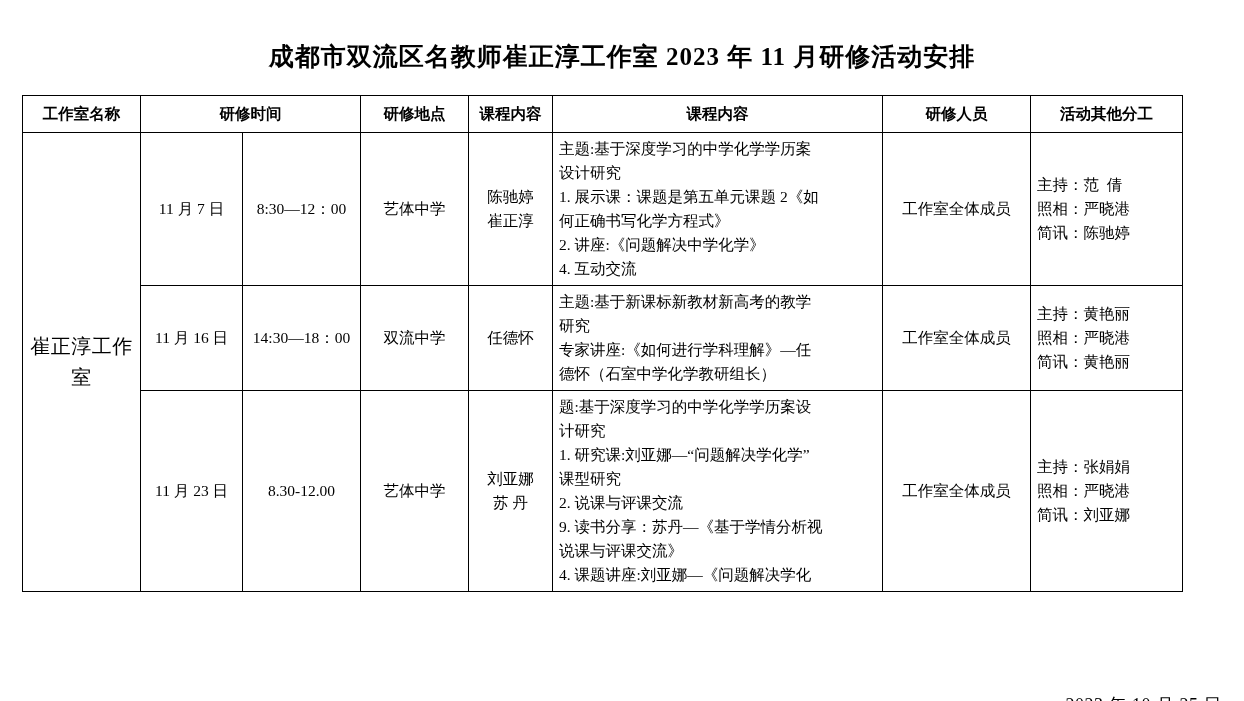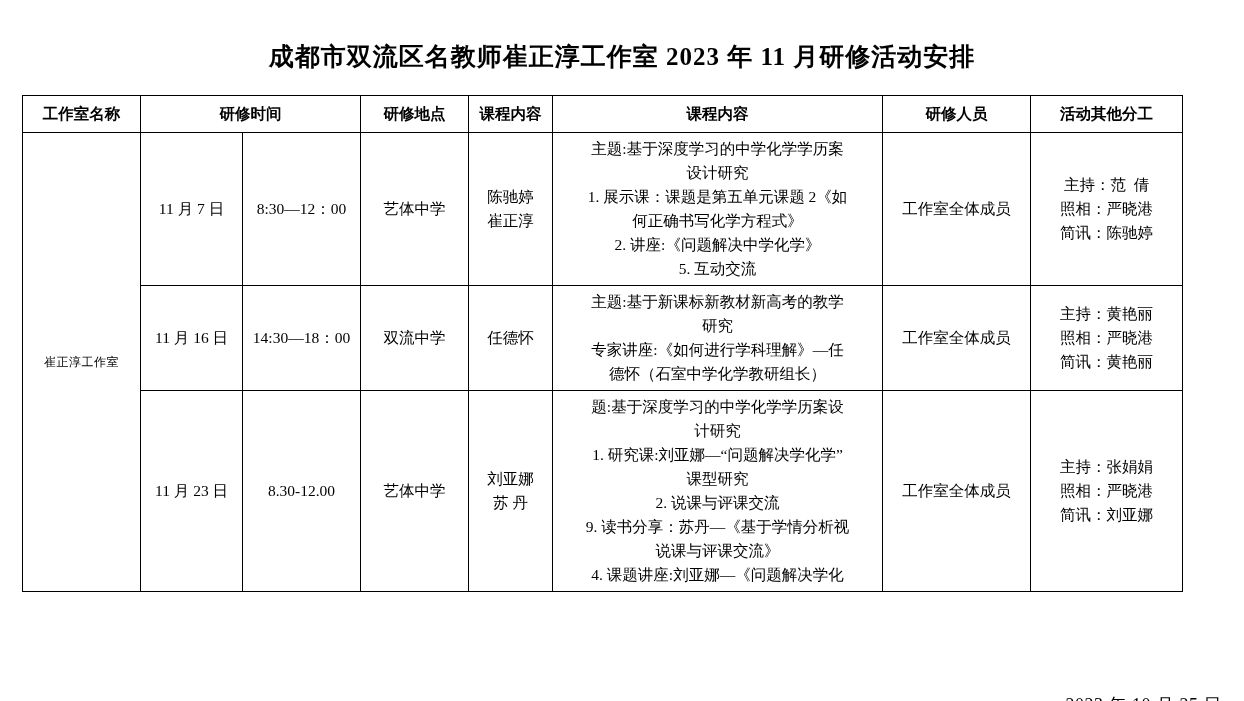--- a/index.html
+++ b/index.html
@@ -56,35 +56,35 @@
   .col-c { width: 118px; }
   .col-d { width: 108px; }
   .col-e { width: 84px; }
   .col-f { width: 330px; }
   .col-g { width: 148px; }
   .col-h { width: 152px; }
 
   .studio-cell {
     text-align: center;
     font-weight: bold;
-    font-size: 12px;
+    font-size: 20px;
     letter-spacing: 0.5px;
   }
   .c-center {
     text-align: center;
   }
   .content-cell {
-    text-align: center;
+    text-align: left;
     padding: 6px 7px;
   }
   .content-cell .line {
     display: block;
   }
   .duty-cell {
-    text-align: center;
+    text-align: left;
     padding: 6px 10px 6px 16px;
   }
   .duty-cell .line {
     display: block;
     white-space: pre;
   }
   .teacher-cell .line,
   .date-cell .line,
   .time-cell .line,
   .place-cell .line {
@@ -136,21 +136,21 @@
         <td class="c-center teacher-cell">
           <span class="line">陈驰婷</span>
           <span class="line">崔正淳</span>
         </td>
         <td class="content-cell">
           <span class="line">主题:基于深度学习的中学化学学历案</span>
           <span class="line">设计研究</span>
           <span class="line">1. 展示课：课题是第五单元课题 2《如</span>
           <span class="line">何正确书写化学方程式》</span>
           <span class="line">2. 讲座:《问题解决中学化学》</span>
-          <span class="line">5. 互动交流</span>
+          <span class="line">4. 互动交流</span>
         </td>
         <td class="c-center">工作室全体成员</td>
         <td class="duty-cell">
           <span class="line">主持：范  倩</span>
           <span class="line">照相：严晓港</span>
           <span class="line">简讯：陈驰婷</span>
         </td>
       </tr>
       <tr>
         <td class="c-center date-cell">11 月 16 日</td>

